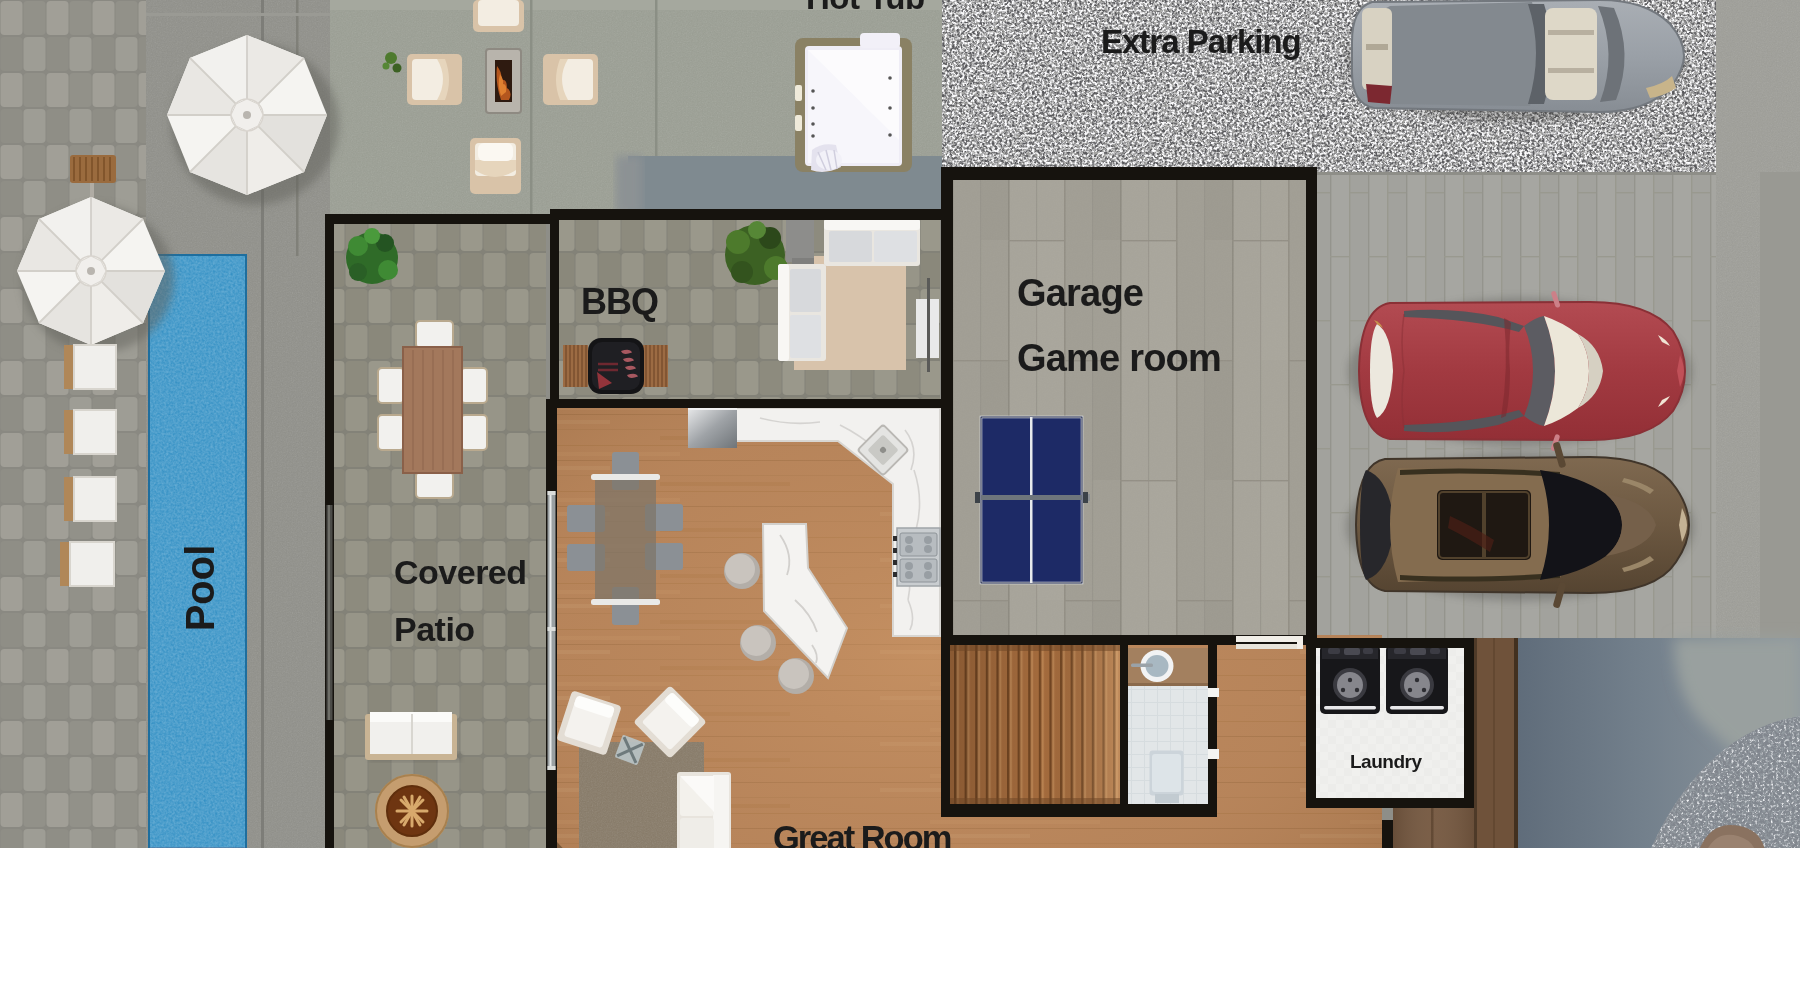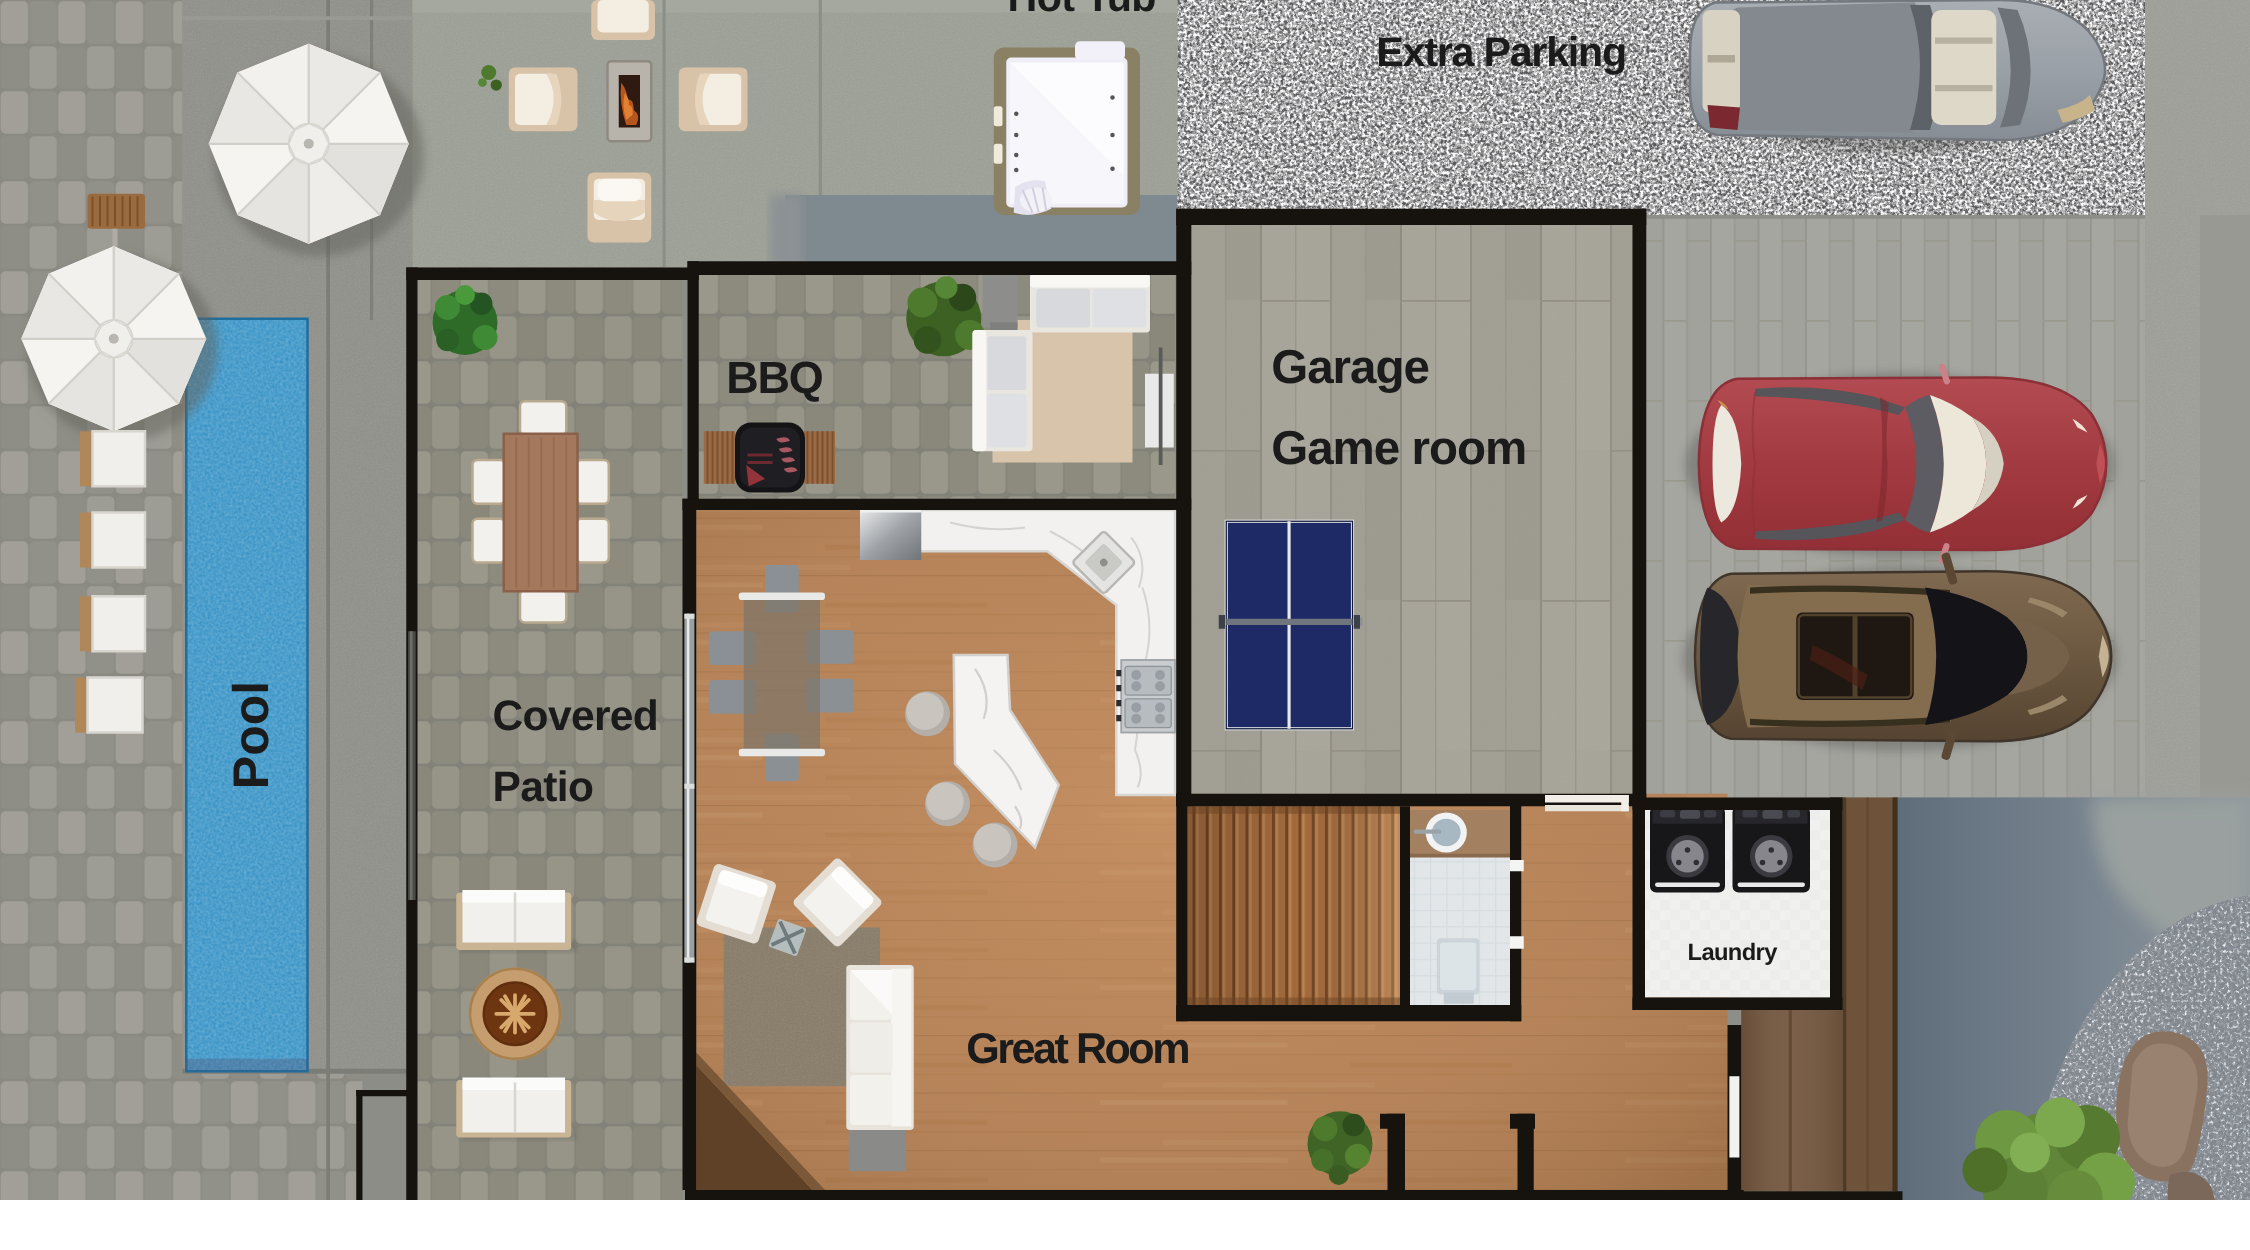--- a/index.html
+++ b/index.html
@@ -1,16 +1,16 @@
 <!DOCTYPE html>
 <html><head>
 <meta charset="utf-8">
 <style>
   html,body{margin:0;padding:0;background:#fff;}
-  .wrap{position:relative;width:1800px;height:960px;overflow:hidden;}
+  .wrap{position:relative;width:1800px;height:848px;overflow:hidden;}
   text{font-family:"Liberation Sans", sans-serif;}
 </style>
 </head>
 <body>
 <div class="wrap">
 <svg width="1800" height="1000" viewBox="0 0 1800 1000" xmlns="http://www.w3.org/2000/svg">
 <defs>
   <filter id="noise" x="0%" y="0%" width="100%" height="100%">
     <feTurbulence type="fractalNoise" baseFrequency="0.8" numOctaves="2" result="t"></feTurbulence>
     <feColorMatrix in="t" type="saturate" values="0"></feColorMatrix>

